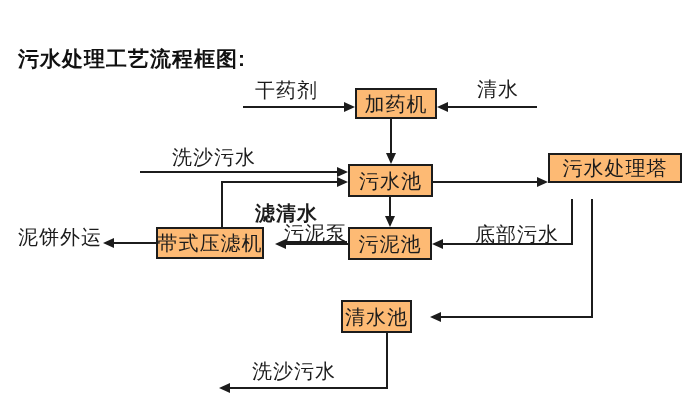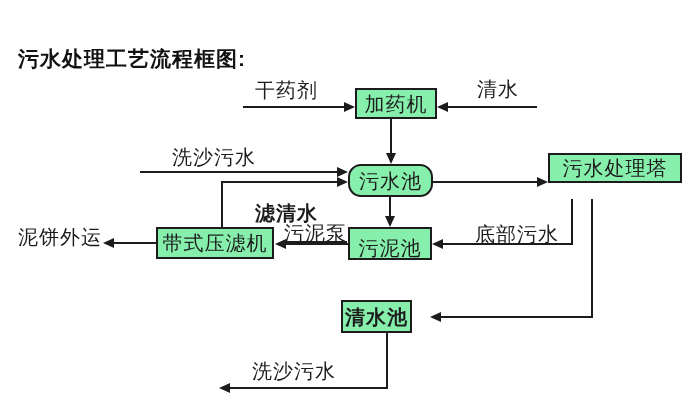--- a/index.html
+++ b/index.html
@@ -20,21 +20,21 @@
     position: absolute;
     font-size: 21px;
     font-weight: bold;
     letter-spacing: 1px;
     color: #111111;
     white-space: nowrap;
   }
   .box {
     position: absolute;
     border: 2px solid #1c1c1c;
-    background: #86efac;
+    background: #fdba74;
     display: flex;
     align-items: center;
     justify-content: center;
     font-size: 20px;
     line-height: 1;
     white-space: nowrap;
     box-sizing: border-box;
     letter-spacing: 1px;
   }
   .lbl {
@@ -75,37 +75,37 @@
 <body>
 
 <div id="canvas">
 
   <div class="title" style="left:18px; top:16px;margin-top:29px;">污水处理工艺流程框图:</div>
 
   <div class="box" style="left:355px; top:88px; width:82px; height:31px;">
     <span>加药机</span>
   </div>
 
-  <div class="box" style="left:348px; top:164px; width:85px; height:33px;border-radius:13px;">
+  <div class="box" style="left:348px; top:164px; width:85px; height:33px;">
     <span>污水池</span>
   </div>
 
   <div class="box" style="left:548px; top:153px; width:134px; height:30px;">
     <span>污水处理塔</span>
   </div>
 
-  <div class="box" style="left:348px; top:227px; width:84px; height:33px;align-items:flex-end;">
+  <div class="box" style="left:348px; top:227px; width:84px; height:33px;">
     <span>污泥池</span>
   </div>
 
-  <div class="box" style="left:156px; top:227px; width:118px; height:32px;">
+  <div class="box" style="left:156px; top:227px; width:108px; height:32px;">
     <span>带式压滤机</span>
   </div>
 
-  <div class="box" style="left:341px; top:300px; width:71px; height:33px;font-weight:bold;">
+  <div class="box" style="left:341px; top:300px; width:71px; height:33px;">
     <span>清水池</span>
   </div>
 
   <div class="hline" style="left:243px; top:106px; width:102px;"></div>
   <div class="arr right" style="left:344px; top:102px;"></div>
   <div class="lbl" style="left:255px; top:80px;">干药剂</div>
 
   <div class="hline" style="left:448px; top:106px; width:89px;"></div>
   <div class="arr left" style="left:437px; top:102px;"></div>
   <div class="lbl" style="left:477px; top:79px;">清水</div>

